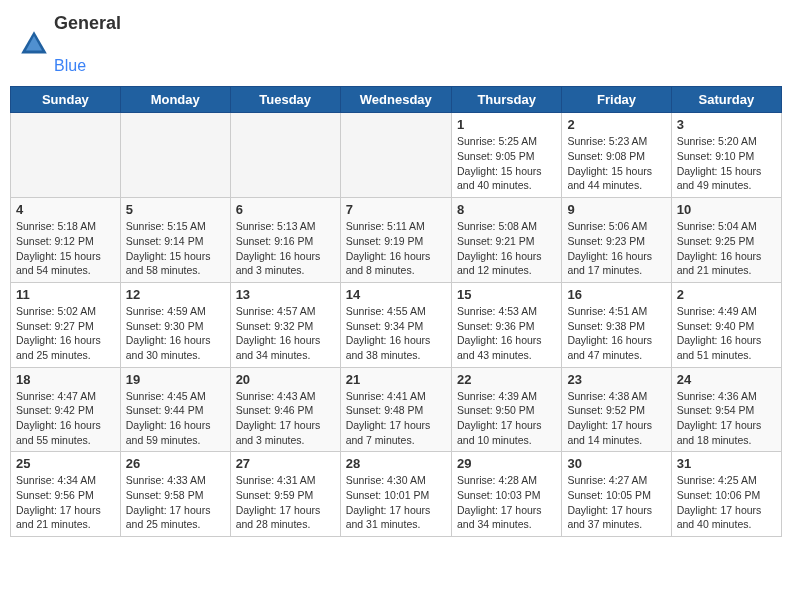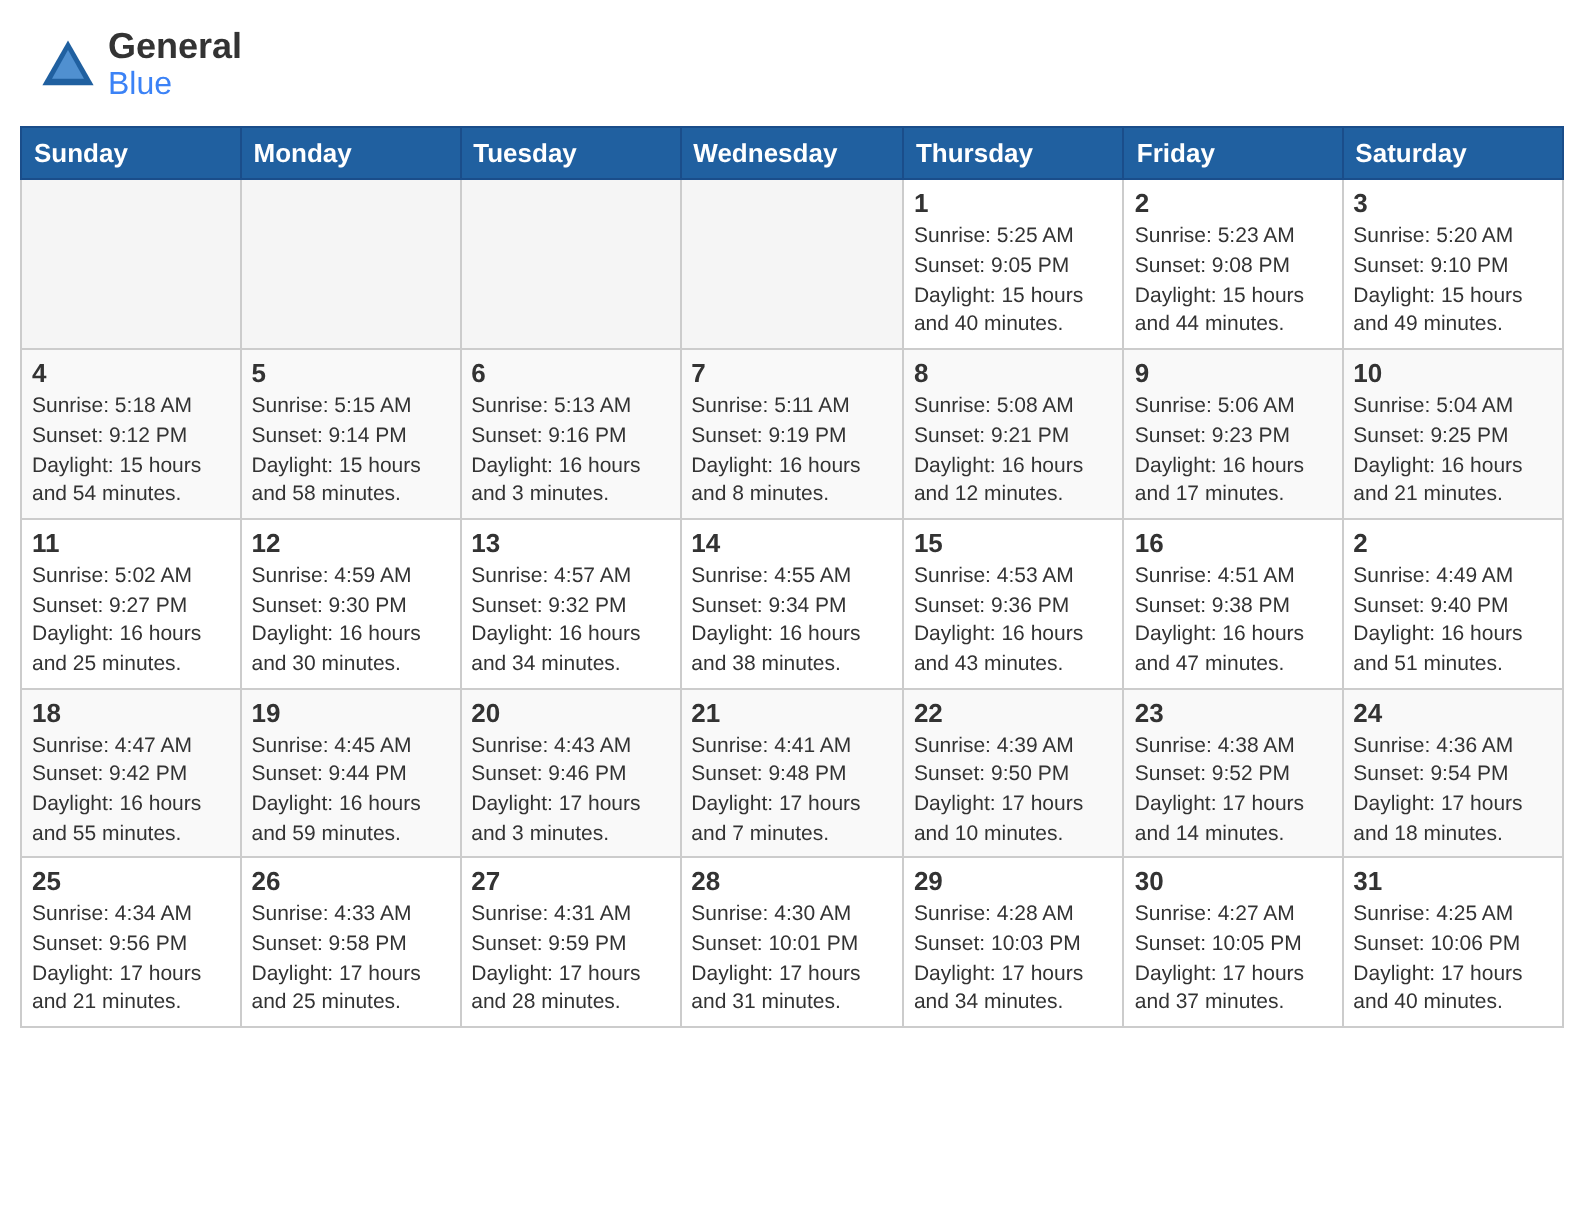--- a/index.html
+++ b/index.html
@@ -19,20 +19,21 @@
     }
     .logo {
       display: flex;
       align-items: center;
       gap: 4px;
     }
     .logo-text {
       display: flex;
       flex-direction: column;
       line-height: 1.1;
+      gap: 23px;
     }
     .logo-general {
       font-size: 18px;
       font-weight: bold;
       color: #333;
     }
     .logo-blue {
       font-size: 16px;
       font-weight: normal;
       color: #3b82f6;
@@ -54,21 +55,21 @@
       color: #333;
     }
     .calendar {
       width: 100%;
       border-collapse: collapse;
       border: 1px solid #ccc;
     }
     .calendar th {
       background: #2060a0;
       color: #fff;
-      text-align: left;
+      text-align: center;
       padding: 5px 6px;
       font-size: 13px;
       border: 1px solid #1a4d8a;
     }
     .calendar td {
       vertical-align: top;
       padding: 4px 5px;
       border: 1px solid #ccc;
       width: 113px;
       min-height: 80px;

